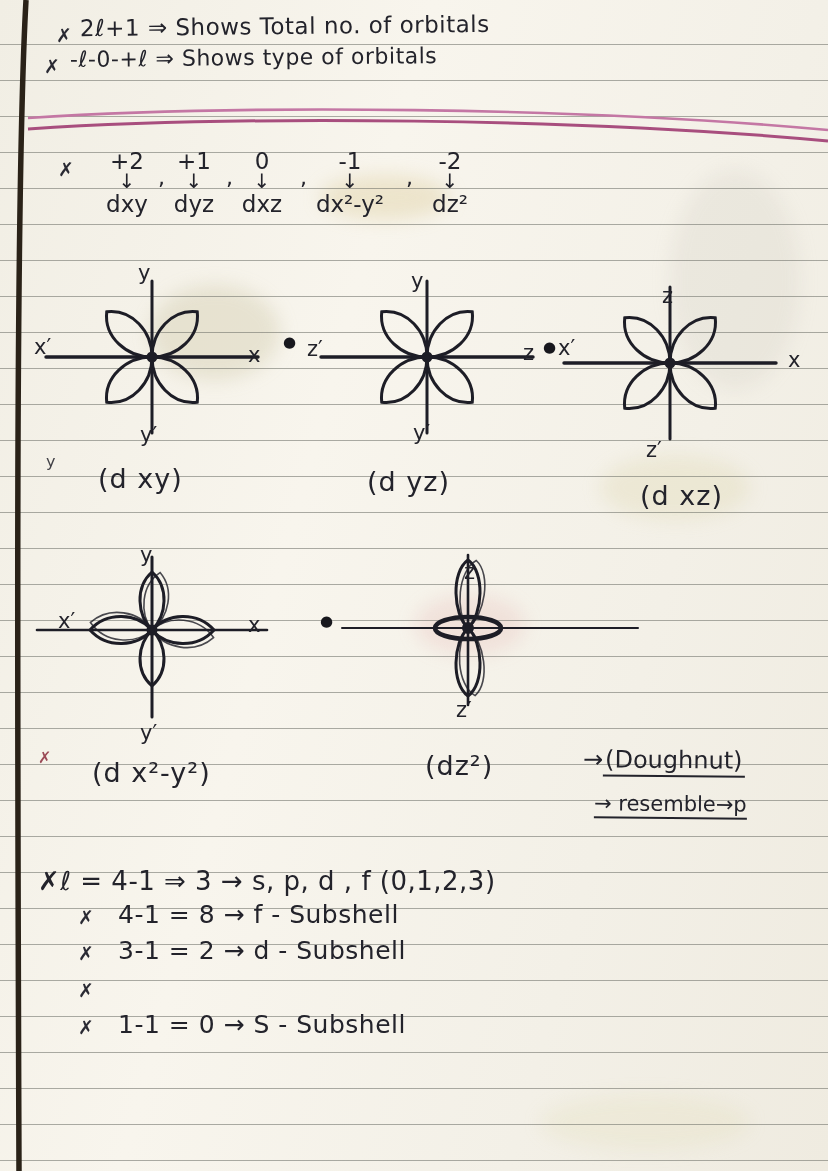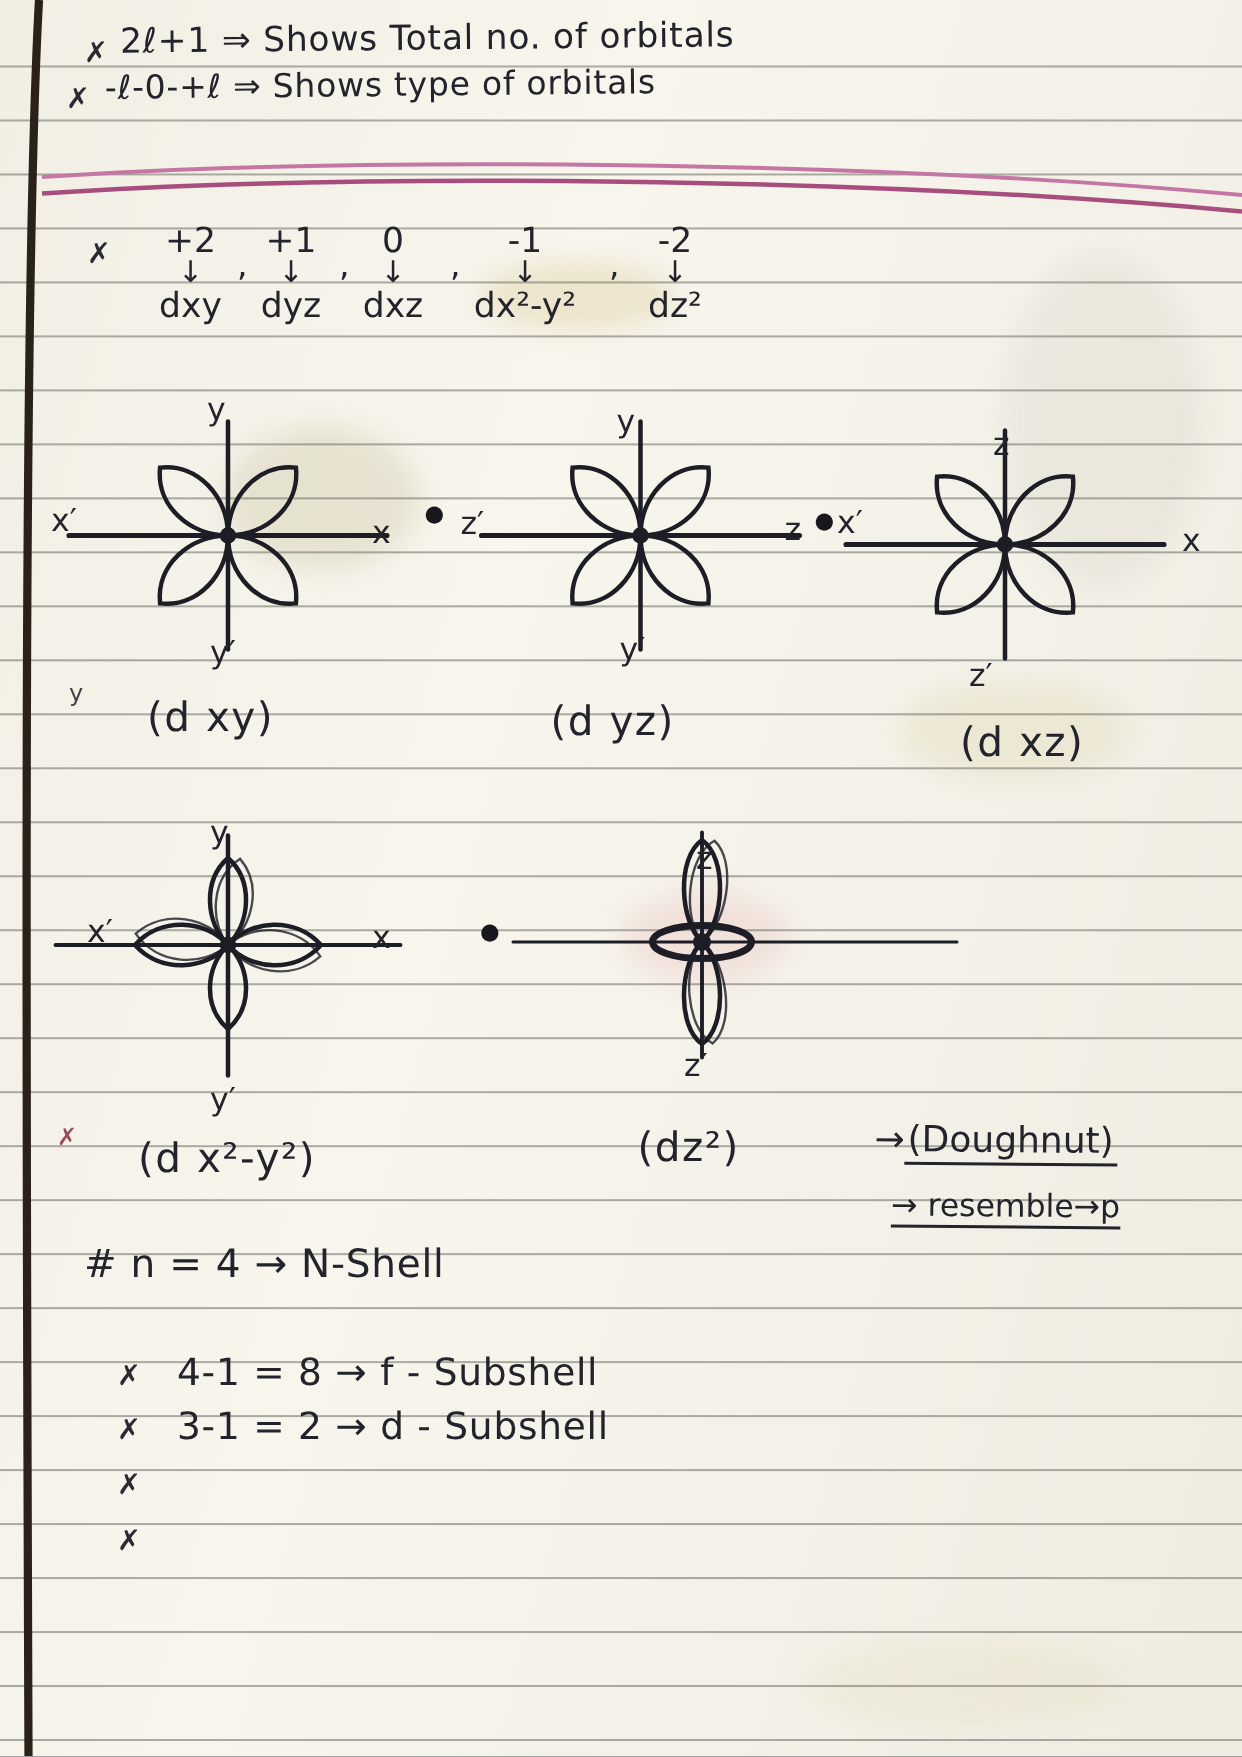--- a/index.html
+++ b/index.html
@@ -203,29 +203,30 @@
     <span class="caption" style="left:85px;top:200px;">(dz²)</span>
   </div>
 
   <div class="note tilt2" style="left:583px;top:746px;">
     <span>→</span><span class="boxed">(Doughnut)</span>
   </div>
   <div class="note2 tilt2" style="left:594px;top:792px;">
     <span>→</span> <span>resemble→p</span>
   </div>
 
-  <span class="ink sect" style="left:56px;top:828px;"><span>#</span> <span>n = 4  →  N-Shell</span></span>
-
+
+  <span class="ink sect" style="left:38px;top:866px;"><span>✗ℓ =</span> <span>4-1 ⇒   3    →  s, p, d , f   (0,1,2,3)</span></span>
 
   <span class="ink bullet" style="left:78px;top:906px;">✗</span>
   <span class="ink item" style="left:118px;top:900px;">4-1 = 8 →  f - Subshell</span>
 
   <span class="ink bullet" style="left:78px;top:942px;">✗</span>
   <span class="ink item" style="left:118px;top:936px;">3-1 = 2 →  d - Subshell</span>
 
   <span class="ink bullet" style="left:78px;top:979px;">✗</span>
 
   <span class="ink bullet" style="left:78px;top:1016px;">✗</span>
+  <span class="ink item" style="left:118px;top:1010px;">1-1 = 0 →  S - Subshell</span>
 
   <span class="marginmark" style="left:46px;top:452px;">y</span>
   <span class="marginmark red" style="left:38px;top:748px;">✗</span>
 
 </div>
 
 </body></html>

